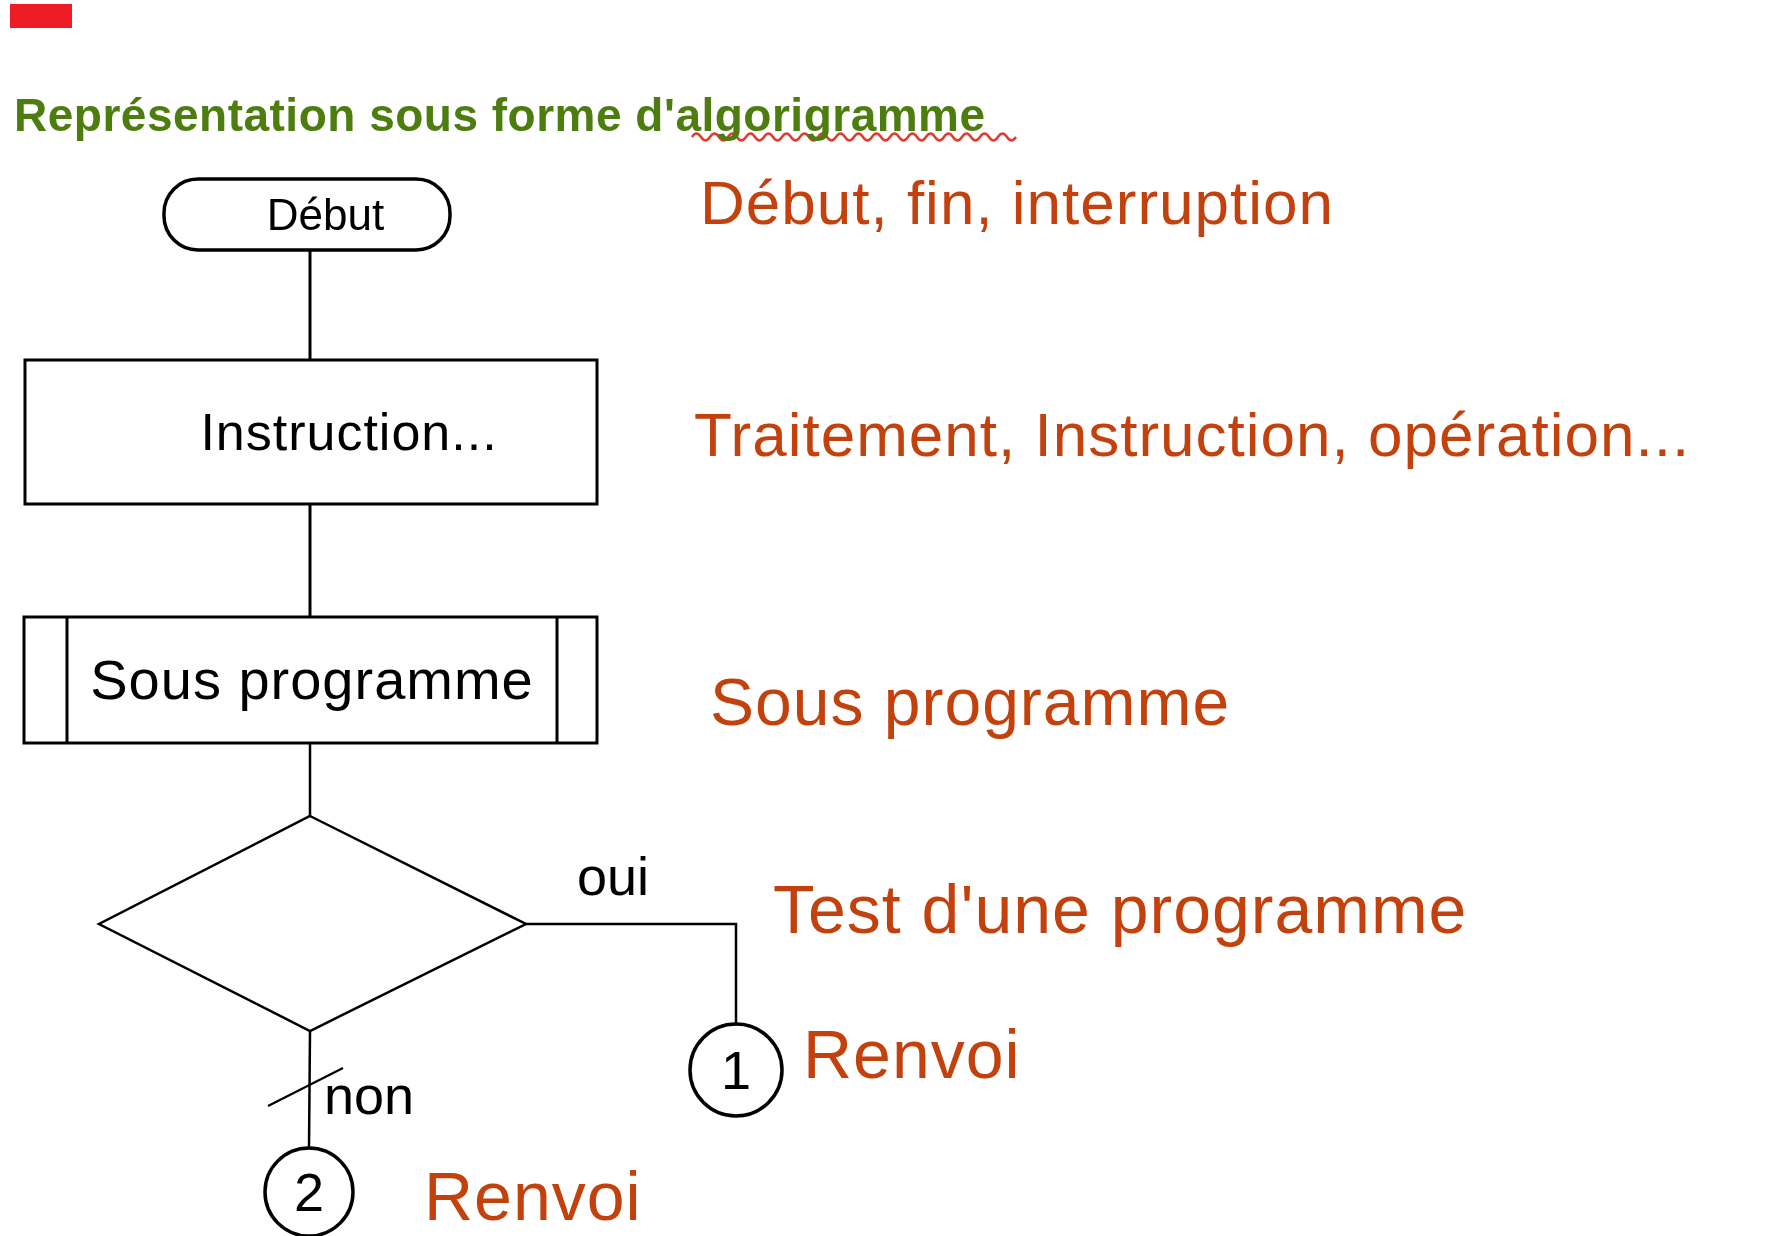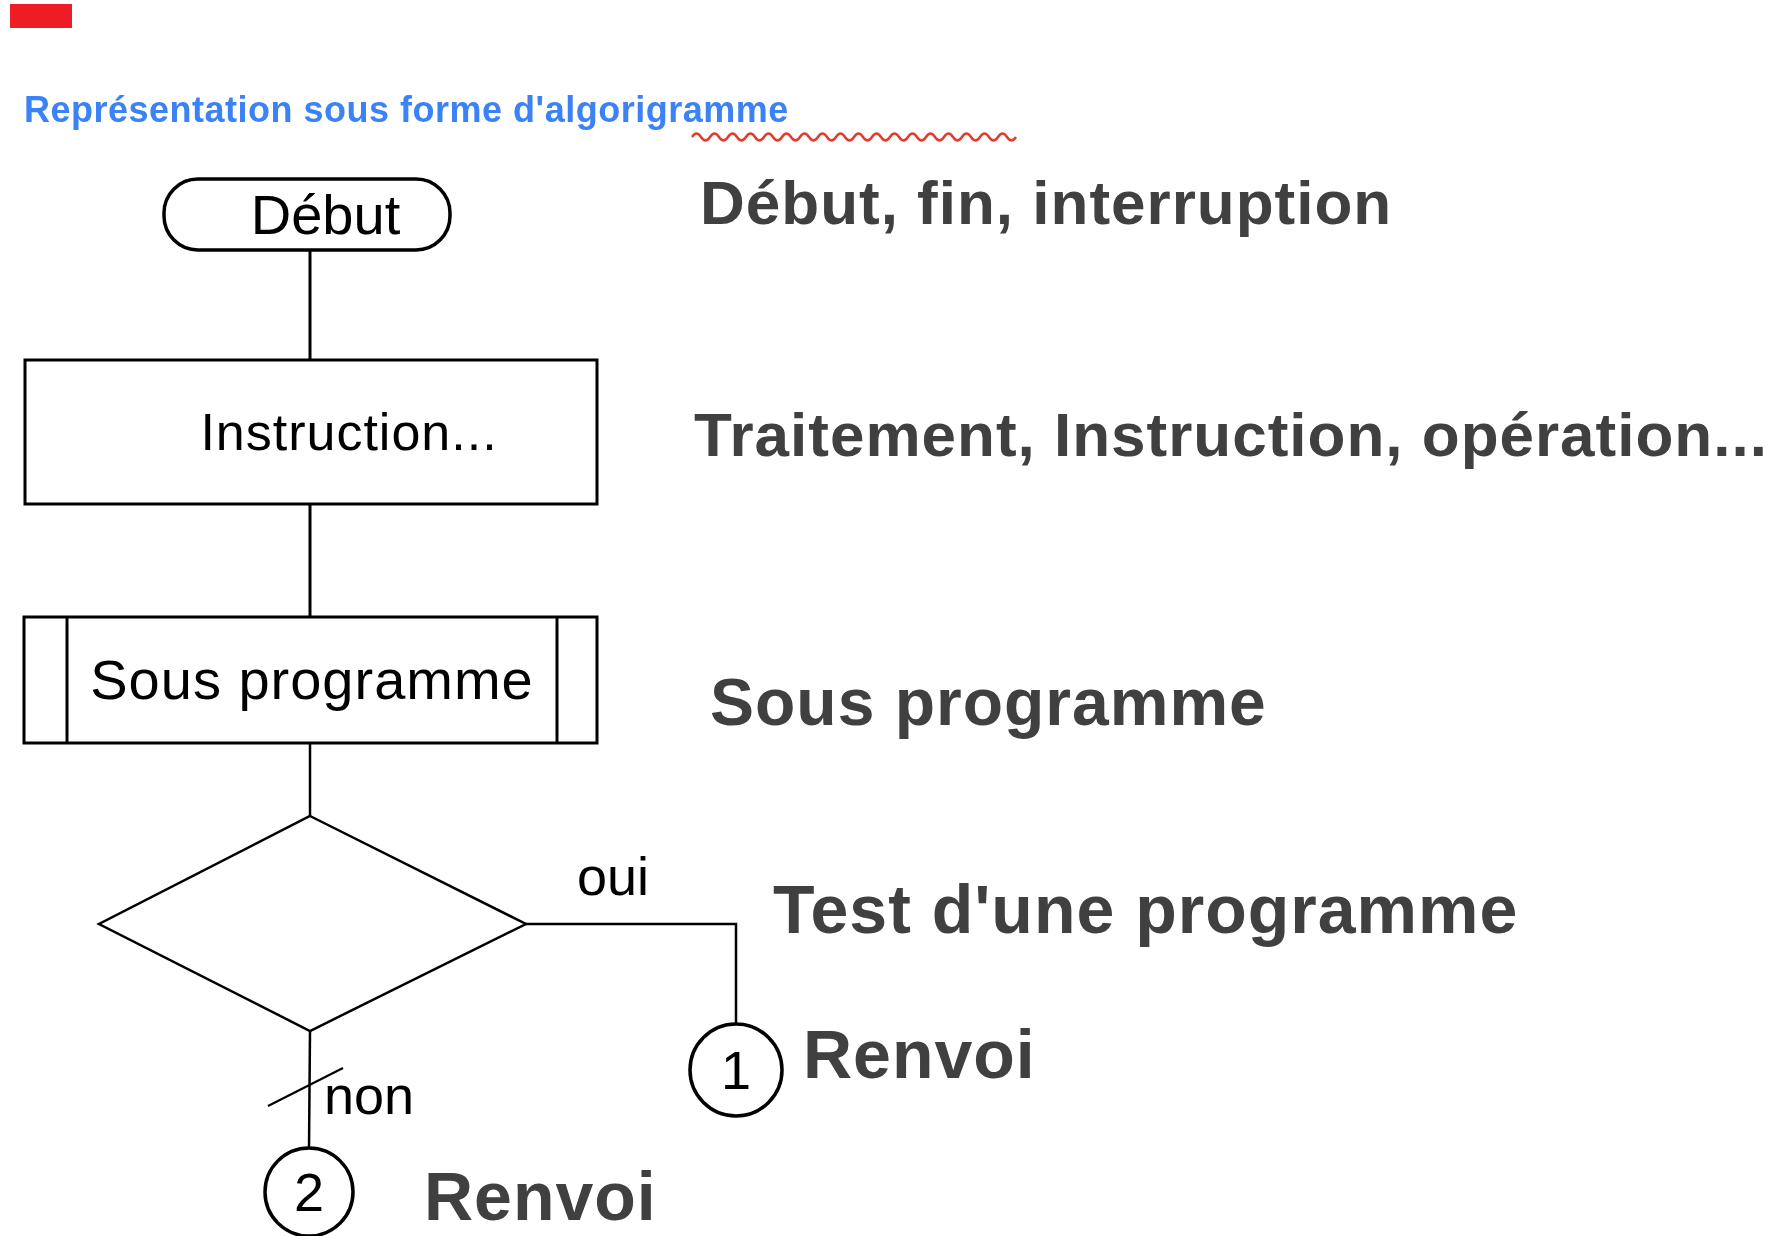--- a/index.html
+++ b/index.html
@@ -7,32 +7,32 @@
     position:relative;
     width:1766px;height:1236px;
     background:#ffffff;
     overflow:hidden;
     font-family:"Liberation Sans", sans-serif;
   }
   .layer{position:absolute;left:0;top:0;}
   .txt{position:absolute;white-space:nowrap;color:#000;line-height:1;}
   .center{display:flex;align-items:center;justify-content:center;text-align:center;}
   .heading{
-    left:24px;top:92px;
-    font-size:36px;font-weight:bold;letter-spacing:0.5px;
-    color:#3b82f6;
+    left:14px;top:92px;
+    font-size:46px;font-weight:bold;letter-spacing:0.5px;
+    color:#4d7c0f;
   }
-  .legend{color:#404040;letter-spacing:1px;font-weight:bold;}
+  .legend{color:#c2410c;letter-spacing:1px;}
   .c1{left:700px;top:172px;font-size:62px;}
   .c2{left:694px;top:404px;font-size:62px;}
   .c3{left:710px;top:669px;font-size:66px;}
   .c4{left:773px;top:875px;font-size:68px;}
   .r1{left:803px;top:1020px;font-size:68px;}
   .r2{left:424px;top:1162px;font-size:68px;}
-  .lbl-debut{left:164px;top:179px;width:323px;height:71px;font-size:56px;}
+  .lbl-debut{left:164px;top:179px;width:323px;height:71px;font-size:44px;}
   .lbl-instruction{left:25px;top:360px;width:648px;height:144px;font-size:52px;letter-spacing:1px;}
   .lbl-sous{left:67px;top:617px;width:490px;height:126px;font-size:56px;letter-spacing:1px;}
   .lbl-test{left:99px;top:816px;width:427px;height:215px;font-size:54px;}
   .lbl-oui{left:530px;top:849px;font-size:54px;margin-left:47px;}
   .lbl-non{left:324px;top:1068px;font-size:54px;}
   .lbl-n1{left:690px;top:1024px;width:92px;height:92px;font-size:54px;}
   .lbl-n2{left:265px;top:1148px;width:88px;height:88px;font-size:54px;}
 </style>
 </head>
 <body>

